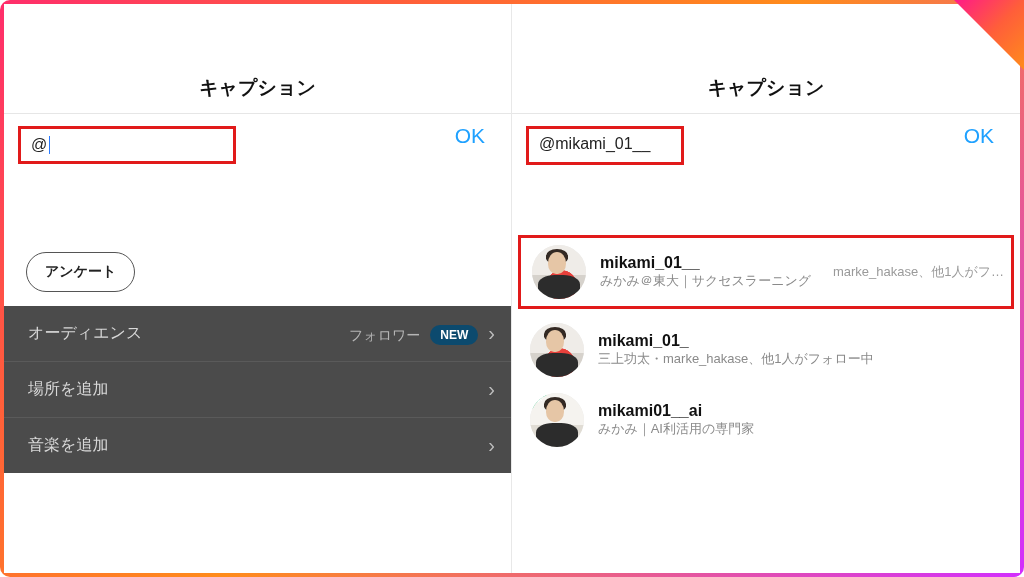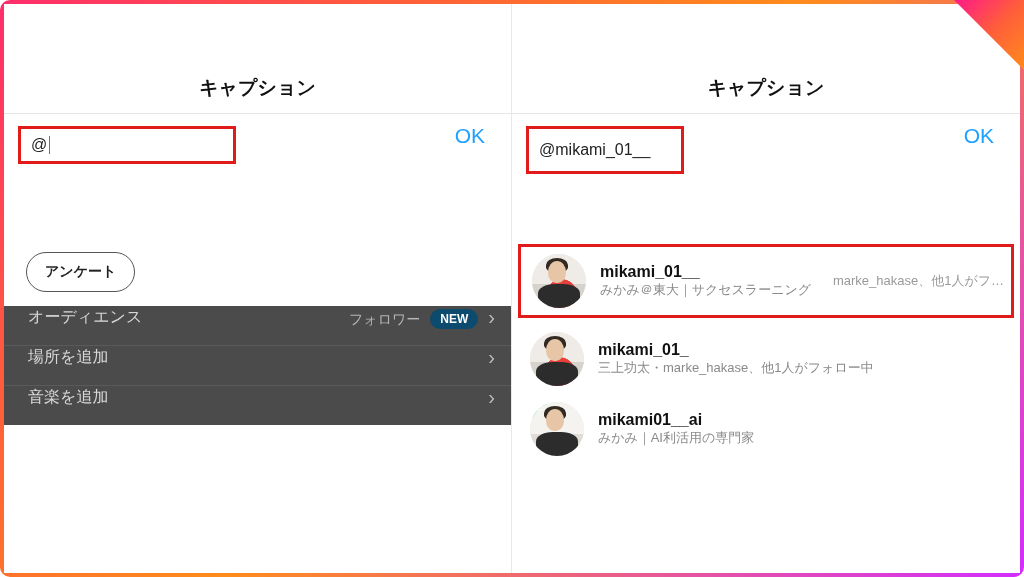--- a/index.html
+++ b/index.html
@@ -23,29 +23,29 @@
   .topbar .title { font-size: 19px; font-weight: 600; color: #111; }
   .topbar .ok { position: absolute; right: 26px; top: 50%; transform: translateY(-50%); color: #1fa1ff; font-weight: 400; font-size: 21px; cursor: pointer; margin-top: 48px; }
   .highlight-box { border: 3px solid #e11a1a; padding: 6px 10px; margin: 12px 14px 0 14px; width: 218px; height: 38px; display: flex; align-items: center; }
   .caption-text { font-size: 16px; color: #222; }
   .cursor { display:inline-block; width:1px; height:18px; background:#2b7bff; margin-left:2px; vertical-align:middle; }
   .survey-pill {
     margin: 88px 0 0 22px; display: inline-block; padding: 10px 18px;
     border: 1.5px solid #555; border-radius: 999px; font-size: 14px; color:#222; font-weight:600;
   }
   .dim-list { background: #4b4b4b; margin-top: 14px; }
-  .dim-row { display:flex; align-items:center; justify-content:space-between; padding: 0 16px 16px 24px; border-bottom:1px solid #5a5a5a; color:#d8d8d8; }
+  .dim-row { display:flex; align-items:center; justify-content:space-between; padding: 16px 16px 16px 24px; border-bottom:1px solid #5a5a5a; color:#d8d8d8; }
   .dim-row:last-child{ border-bottom:none; }
   .dim-row .label { font-size: 16px; }
   .dim-right { display:flex; align-items:flex-end; gap:10px; }
   .dim-sub { font-size: 14px; color:#b5b5b5; }
   .new-badge { background:#0c4a6e; color:#fff; font-size:12px; font-weight:700; padding:3px 10px; border-radius:999px; }
   .chev { font-size: 20px; color:#bdbdbd; }
   
-  .r-highlight-box { border: 3px solid #e11a1a; padding: 6px 10px; margin: 12px 14px 0 14px; width: 158px; height: 48px; display:flex; align-items:center; }
+  .r-highlight-box { border: 3px solid #e11a1a; padding: 6px 10px; margin: 12px 14px 0 14px; width: 158px; height: 39px; display:flex; align-items:flex-start; }
   .sugg-wrap { margin-top: 70px; }
   .sugg-row { display:flex; align-items:center; padding: 8px 14px 8px 18px; position:relative; }
   .sugg-row.highlighted { outline: 3px solid #e11a1a; outline-offset: -3px; margin: 0 6px 6px 6px; padding: 10px 10px 10px 14px; }
   .avatar { width:54px; height:54px; border-radius:50%; background:#e9e9e9; flex-shrink:0; margin-right:14px; position:relative; overflow:hidden; }
   .avatar-inner { position:absolute; inset:0; }
   .avatar-bg1 { background: radial-gradient(circle at 55% 75%, #e8413c 0 30%, transparent 31%), linear-gradient(180deg,#efece8 0 55%, #d6d2cc 55% 100%); }
   .avatar-head { position:absolute; top:7px; left:16px; width:18px; height:22px; background:#e6c6a6; border-radius:50% 50% 45% 45%; }
   .avatar-hair { position:absolute; top:4px; left:14px; width:22px; height:14px; background:#332923; border-radius:60% 60% 40% 40%; }
   .avatar-body { position:absolute; bottom:0; left:6px; width:42px; height:24px; background:#2c2c2c; border-radius:40% 40% 0 0; }
   .avatar-green::before { content:""; position:absolute; left:-1px; top:-2px; width:20px; height:20px; border-radius:50%; background:#19c37d; }

